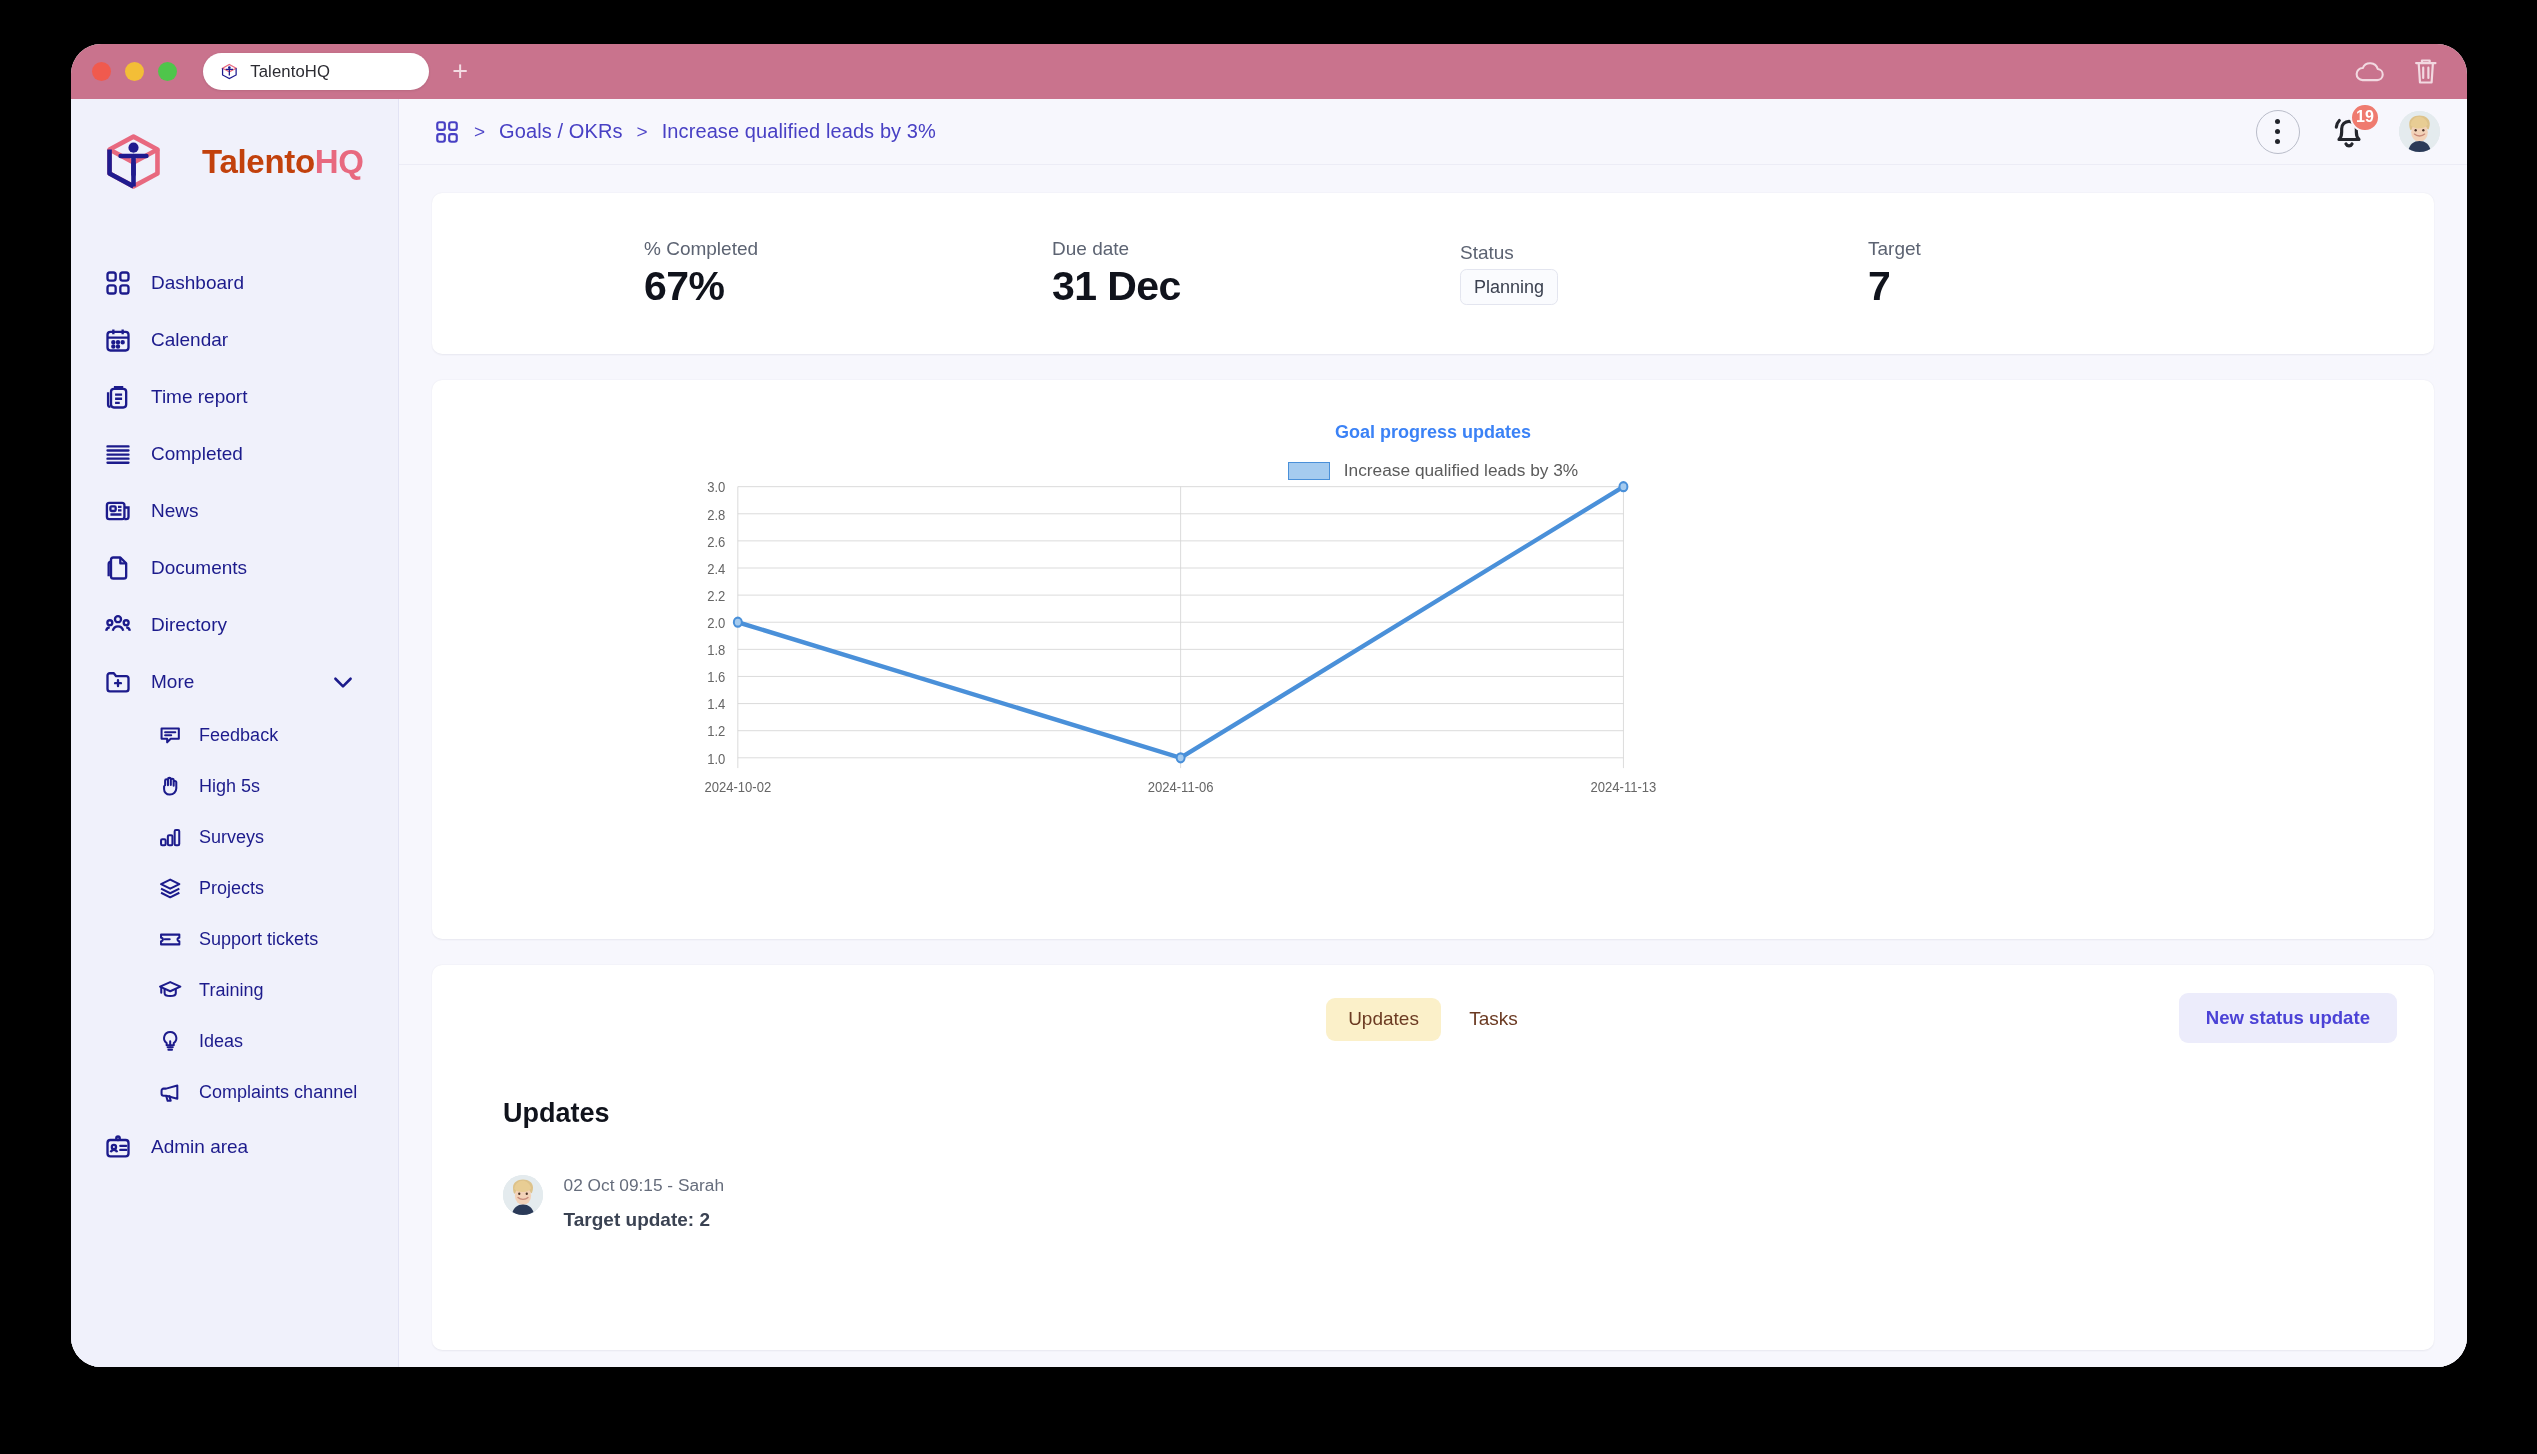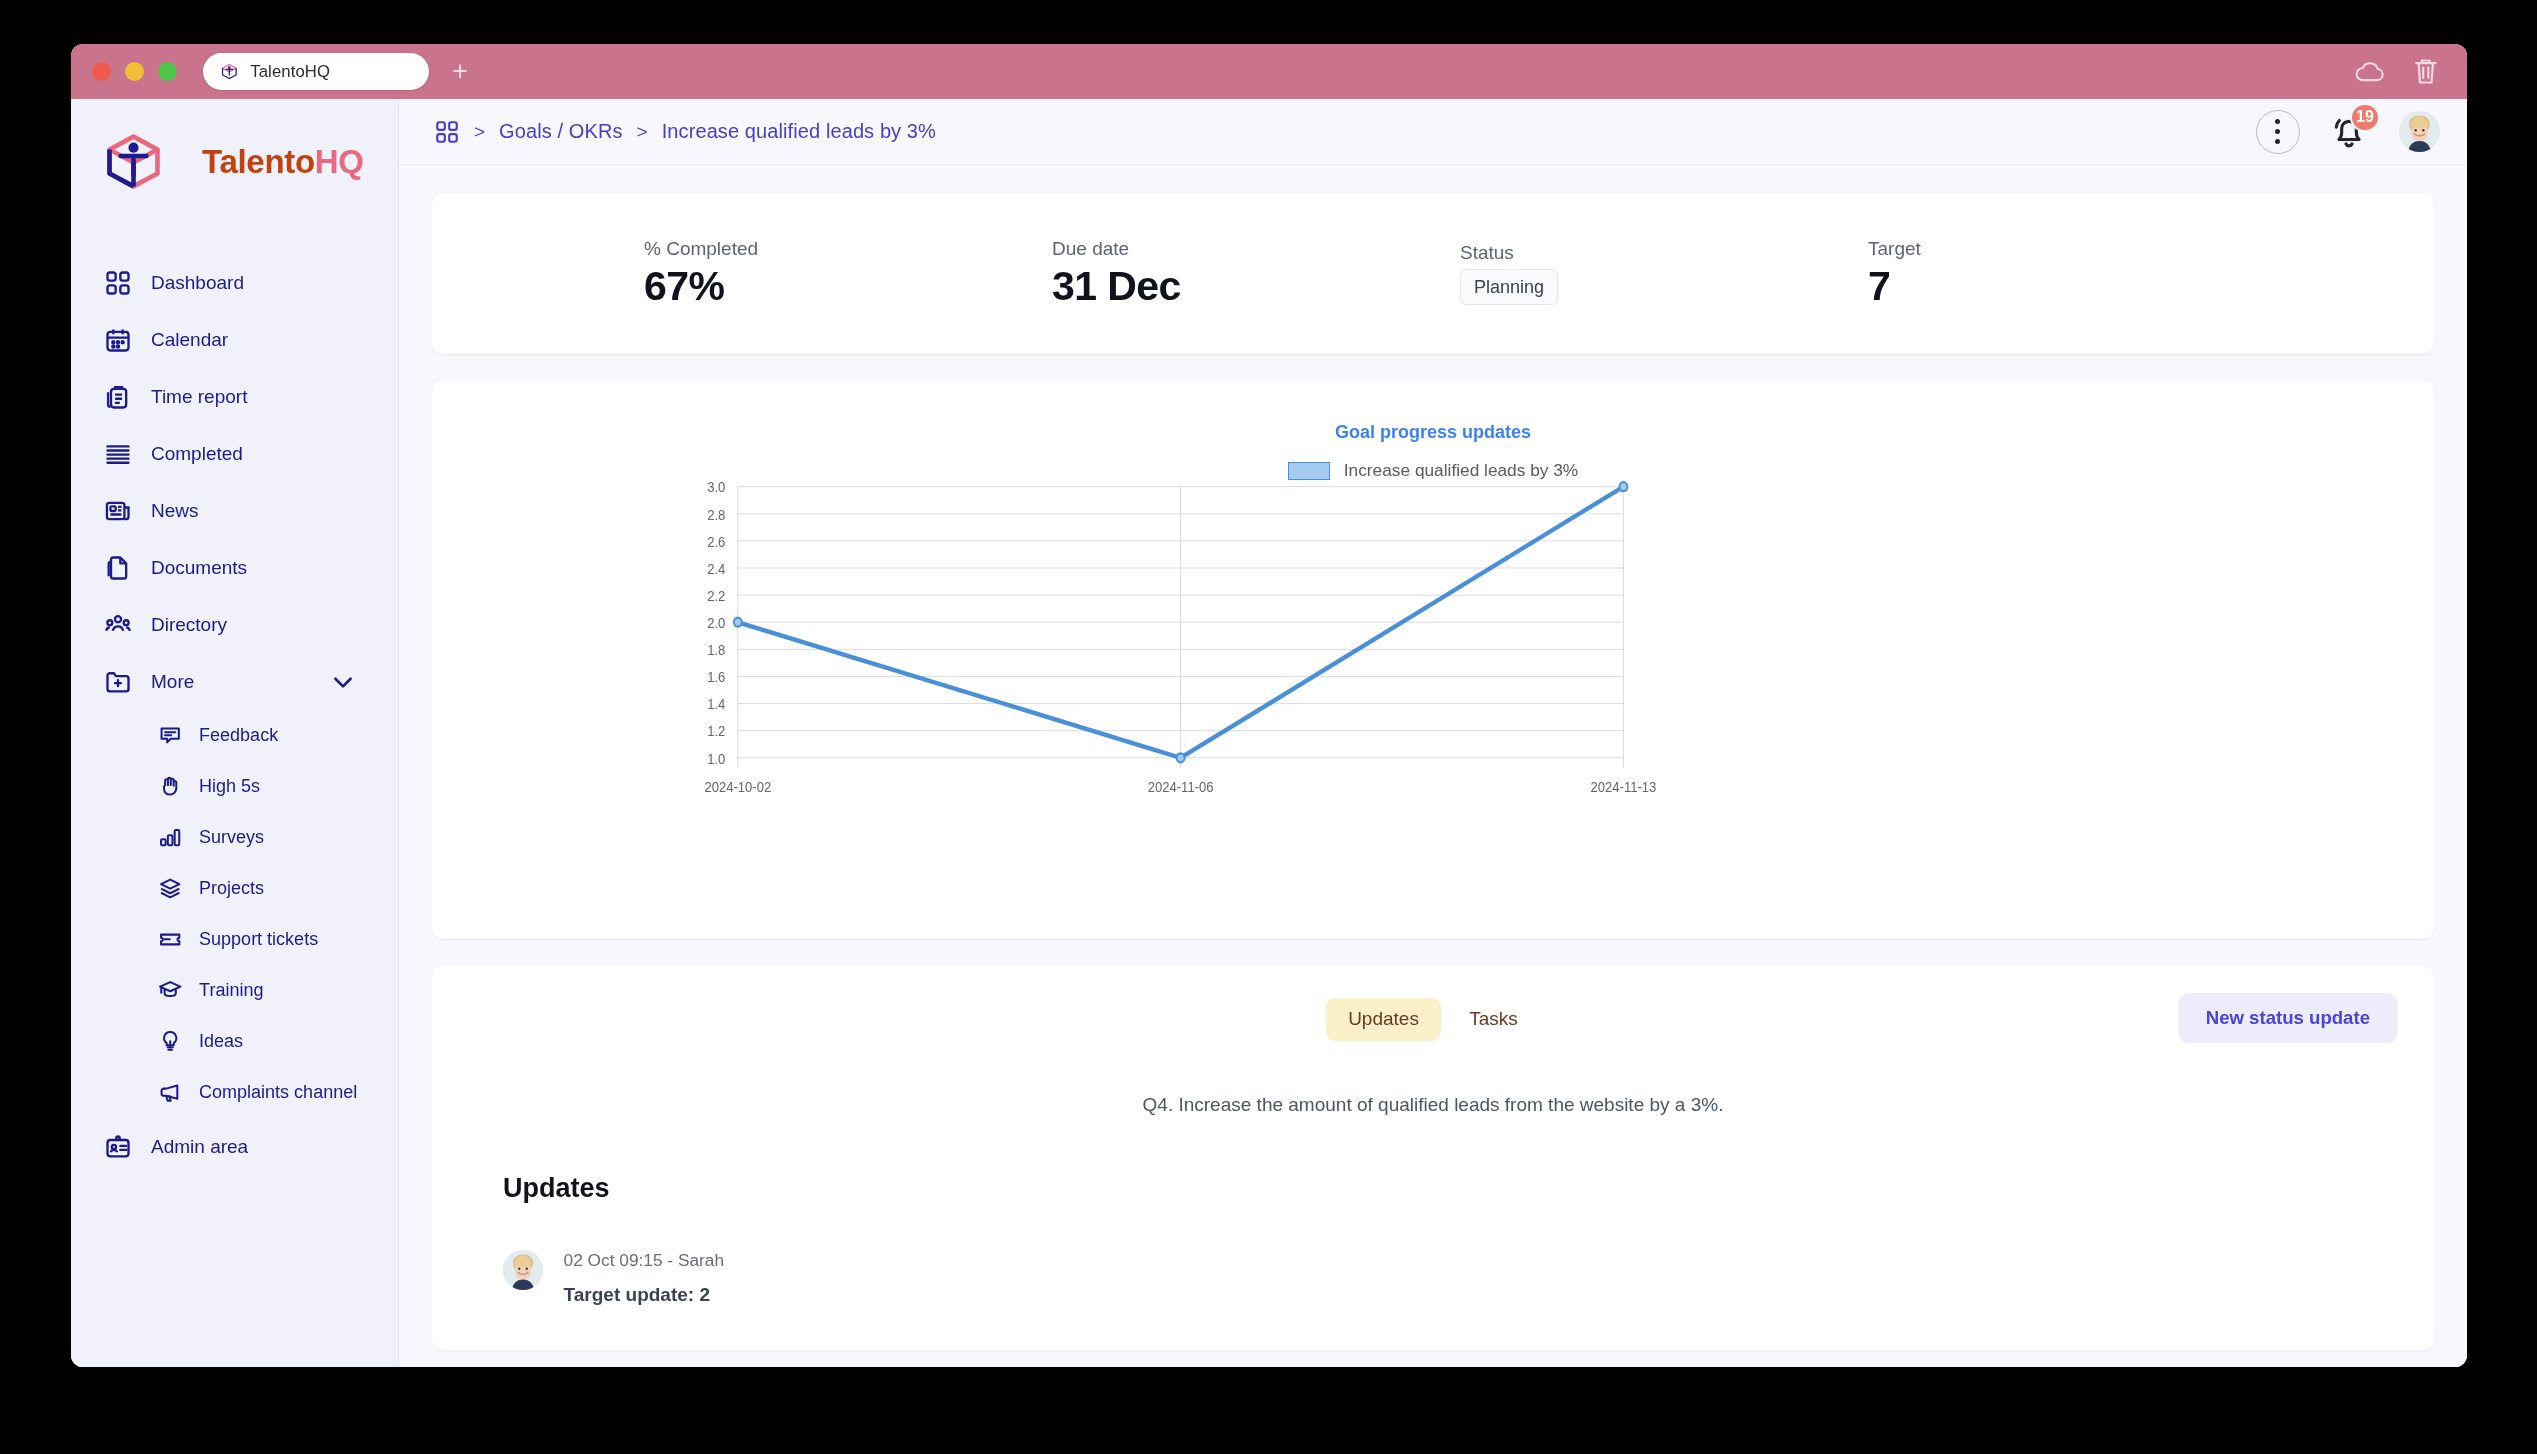--- a/index.html
+++ b/index.html
@@ -8,21 +8,21 @@
     background: #000000;
     font-family: "Liberation Sans", sans-serif;
     overflow: hidden;
   }
 
   
   #browser-window {
     position: absolute;
     left: 71px; top: 44px;
     width: 2396px; height: 1323px;
-    border-radius: 12px;
+    border-radius: 30px;
     overflow: hidden;
     background: #ffffff;
     box-shadow: 0 6.4px 39px rgba(0,0,0,0.35);
   }
   #titlebar {
     position: relative;
     height: 55px;
     background: #c9738d;
     display: flex;
     align-items: center;
@@ -563,21 +563,20 @@
 
         <div class="card" id="updates-card">
           <div id="tabs-row">
             <div id="tab-group">
               <div class="tabbtn active">Updates</div>
               <div class="tabbtn">Tasks</div>
             </div>
             <div id="new-status-btn">New status update</div>
           </div>
 
-          <div id="goal-desc">Q4. Increase the amount of qualified leads from the website by a 3%.</div>
 
           <div id="updates-heading">Updates</div>
 
           <div class="update-row">
             <div class="avatar">
               <svg viewBox="0 0 64 64">
                 <rect width="64" height="64" fill="#e4ebee"></rect>
                 <path d="M16 20c0-8 7-13 16-13s16 5 16 13c0 4-1 7-2 9l-4-2-8 2-10-2-6 3c-1.5-2.5-2-6-2-10z" fill="#ddc28a"></path>
                 <ellipse cx="32" cy="33" rx="13" ry="15" fill="#f2d2b8"></ellipse>
                 <path d="M18 22c3 4 10 6 16 5s9-3 11-6c-2-8-8-12-14-12s-12 5-13 13z" fill="#e8cd94"></path>

